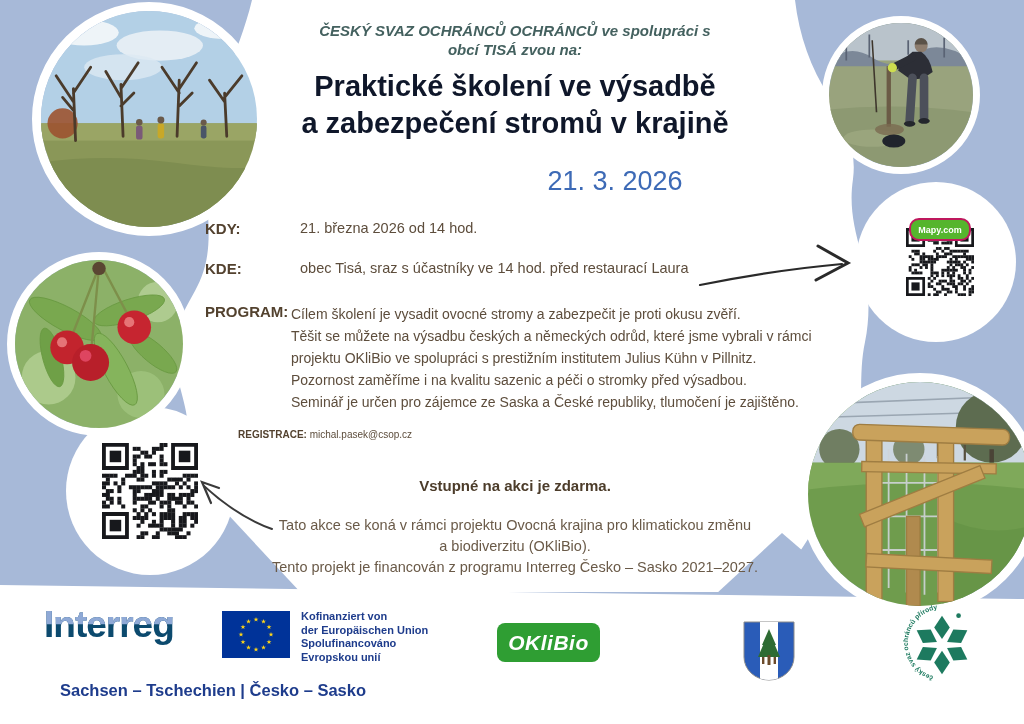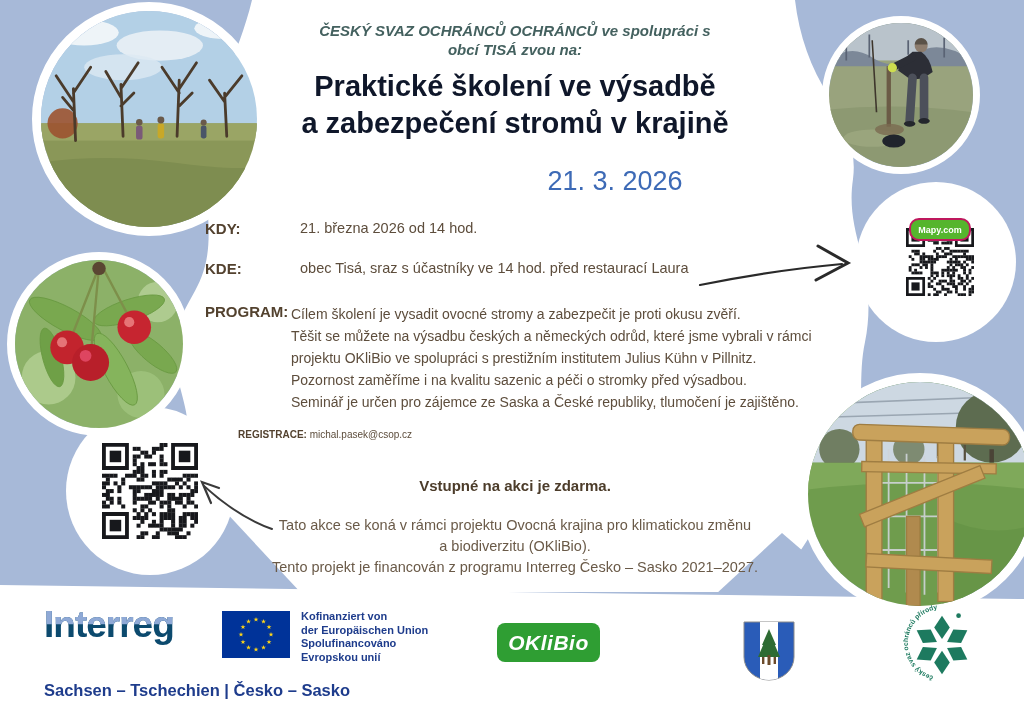--- a/index.html
+++ b/index.html
@@ -35,21 +35,21 @@
   .qr{position:absolute;z-index:3;}
   .mapy-badge{position:absolute;z-index:4;left:909px;top:218px;width:58px;height:19px;
       background:#55b52d;border:2px solid #be185d;border-radius:10px;color:#fff;
       font-size:9px;font-weight:700;display:flex;align-items:center;justify-content:center;}
 
   
   .interreg{left:44px;top:604px;z-index:3;font-size:37px;font-weight:800;letter-spacing:-1px;
             position:absolute;color:#0c4a6e;}
   .interreg::before{content:attr(data-text);position:absolute;left:0;top:0;
             color:#8fa9d6;clip-path:inset(0 0 52% 0);}
-  .interreg-sub{left:44px;top:681px;z-index:3;font-size:16.5px;font-weight:700;color:#1e3c8c;}
+  .interreg-sub{left:60px;top:681px;z-index:3;font-size:16.5px;font-weight:700;color:#1e3c8c;}
   .euflag{left:222px;top:611px;z-index:3;}
   .eutext{left:301px;top:610px;z-index:3;font-size:11px;line-height:13.5px;
           font-weight:700;color:#1e3c8c;}
   .oklibio{left:497px;top:623px;width:103px;height:39px;background:#2f9e33;border-radius:8px;
            z-index:3;display:flex;align-items:center;justify-content:center;}
   .oklibio span{color:#fff;font-weight:800;font-size:21px;letter-spacing:.5px;font-style:italic;}
   .shield{left:743px;top:621px;z-index:3;}
   .csop{left:903px;top:604px;z-index:3;}
 </style>
 </head>

